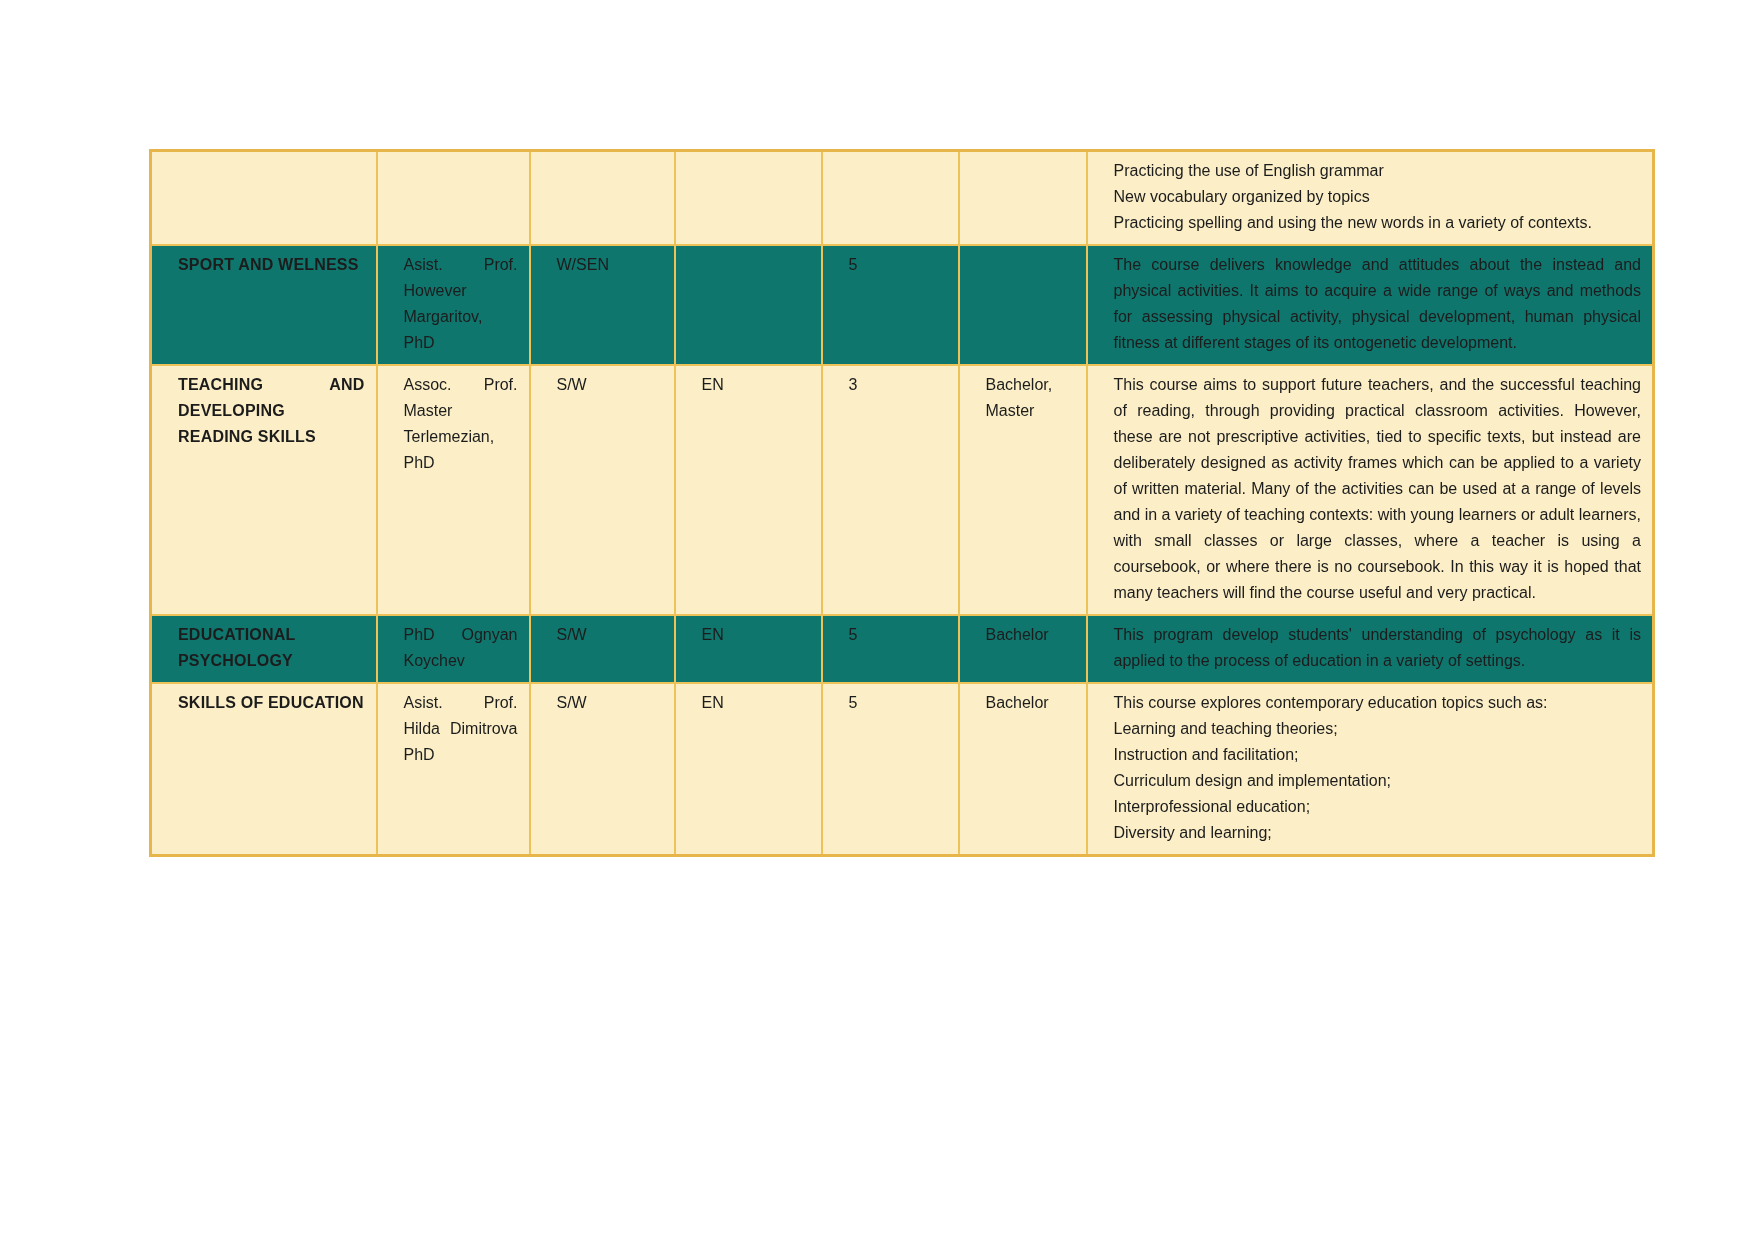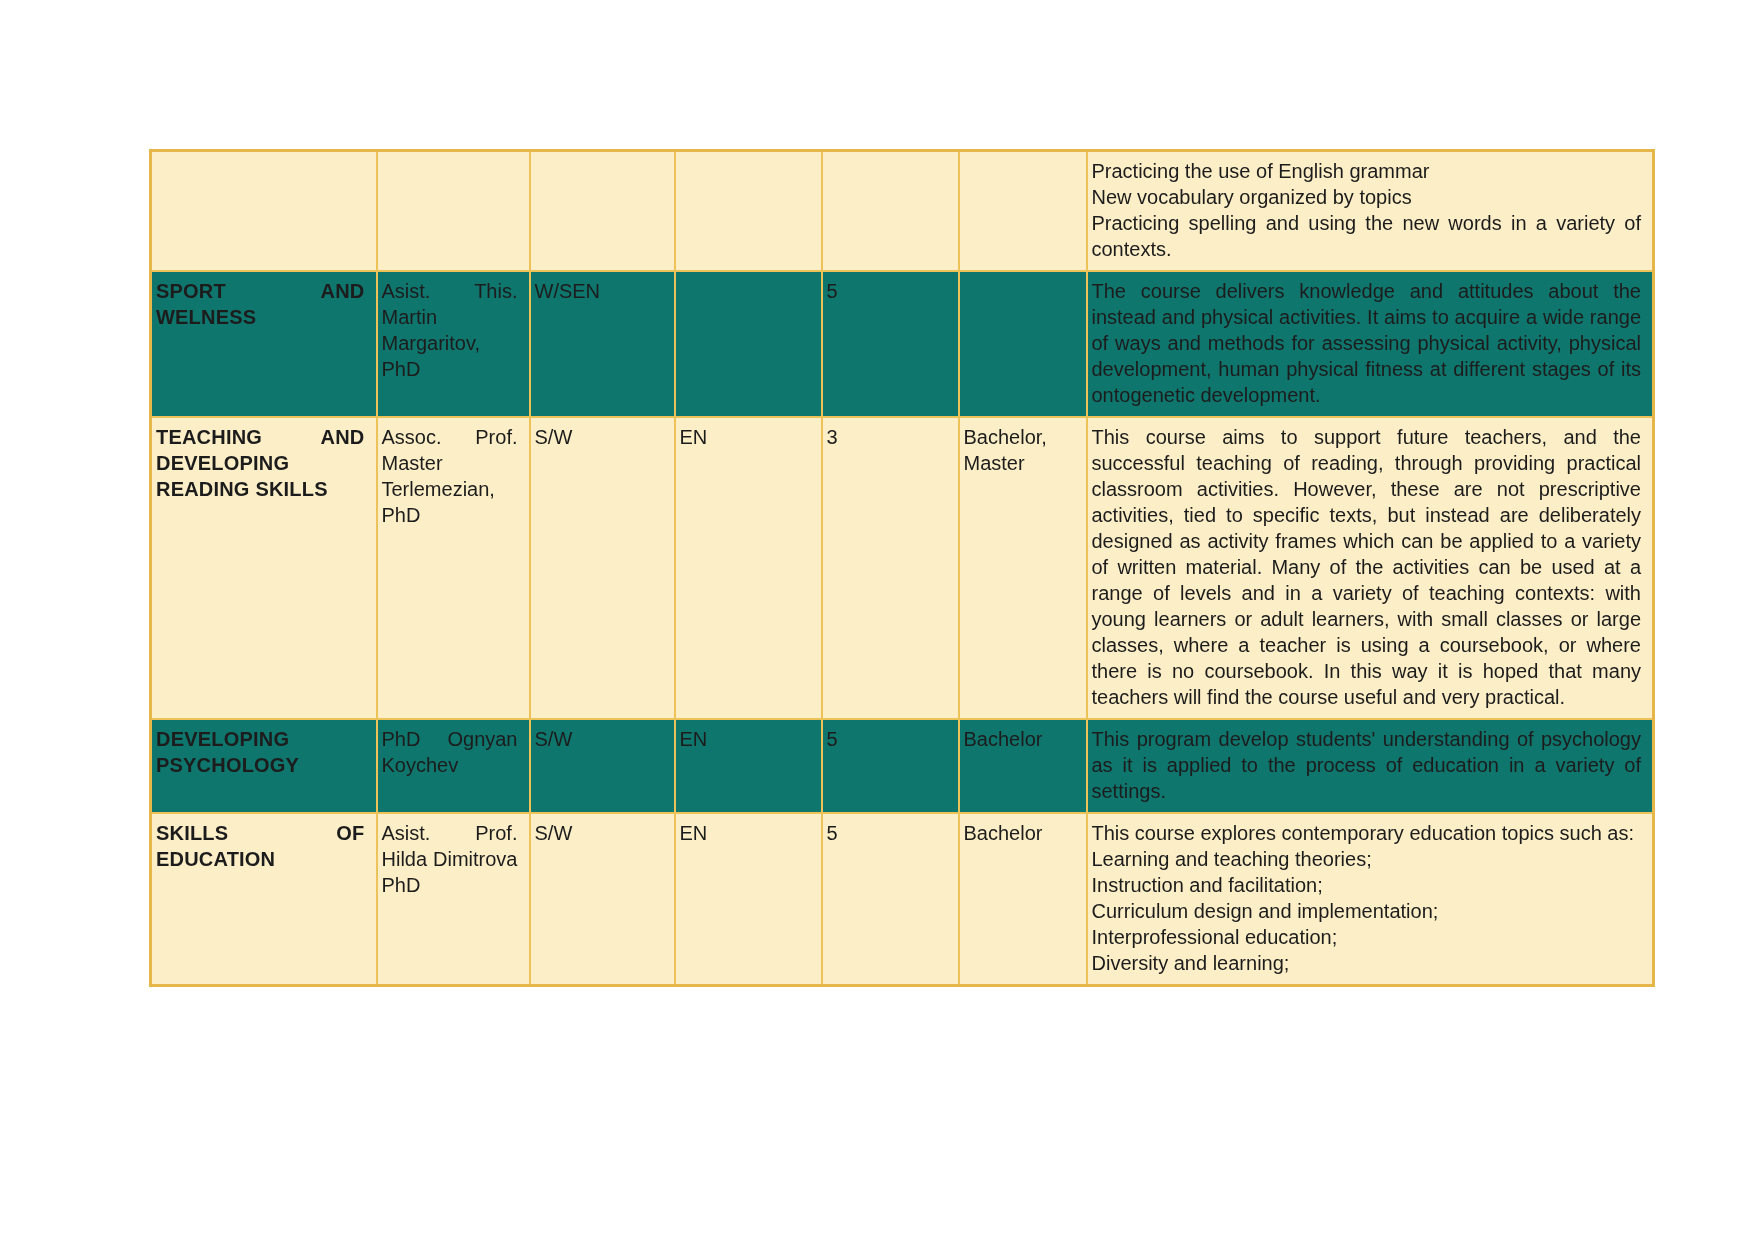--- a/index.html
+++ b/index.html
@@ -21,22 +21,22 @@
     left: 149px;
     top: 149px;
     width: 1503px;
     table-layout: fixed;
     border-collapse: collapse;
     border: 3px solid #e6b64a;
   }
   table.courses td {
     border: 2px solid #edc258;
     vertical-align: top;
-    padding: 6px 11px 8px 4px;
-    font-size: 20px;
+    padding: 6px 11px 8px 26px;
+    font-size: 16px;
     line-height: 26px;
     color: #1c1c1c;
     overflow: hidden;
   }
   tr.shaded td { background: #fcefc7; }
   tr.plain  td { background: #0f766e; }
   td.course {
     font-weight: bold;
     font-size: 19px;
     color: #000000;
@@ -73,40 +73,40 @@
       <td class="plainval"></td>
       <td class="plainval"></td>
       <td class="plainval"></td>
       <td class="descr">Practicing the use of English grammar
 New vocabulary organized by topics
 Practicing spelling and using the new words in a variety of contexts.</td>
     </tr>
 
     <tr class="plain">
       <td class="course">SPORT AND WELNESS</td>
-      <td class="lecturer">Asist. This. Martin Margaritov, PhD</td>
+      <td class="lecturer">Asist. Prof. However Margaritov, PhD</td>
       <td class="plainval">W/SEN</td>
       <td class="plainval"></td>
       <td class="plainval">5</td>
       <td class="plainval"></td>
       <td class="descr">The course delivers knowledge and attitudes about the instead and physical activities. It aims to acquire a wide range of ways and methods for assessing physical activity, physical development, human physical fitness at different stages of its ontogenetic development.</td>
     </tr>
 
     <tr class="shaded">
       <td class="course">TEACHING AND DEVELOPING READING SKILLS</td>
       <td class="lecturer">Assoc. Prof. Master Terlemezian, PhD</td>
       <td class="plainval">S/W</td>
       <td class="plainval">EN</td>
       <td class="plainval">3</td>
       <td class="plainval">Bachelor, Master</td>
       <td class="descr">This course aims to support future teachers, and the successful teaching of reading, through providing practical classroom activities. However, these are not prescriptive activities, tied to specific texts, but instead are deliberately designed as activity frames which can be applied to a variety of written material. Many of the activities can be used at a range of levels and in a variety of teaching contexts: with young learners or adult learners, with small classes or large classes, where a teacher is using a coursebook, or where there is no coursebook. In this way it is hoped that many teachers will find the course useful and very practical.</td>
     </tr>
 
     <tr class="plain">
-      <td class="course">DEVELOPING PSYCHOLOGY</td>
+      <td class="course">EDUCATIONAL PSYCHOLOGY</td>
       <td class="lecturer">PhD Ognyan Koychev</td>
       <td class="plainval">S/W</td>
       <td class="plainval">EN</td>
       <td class="plainval">5</td>
       <td class="plainval">Bachelor</td>
       <td class="descr">This program develop students' understanding of psychology as it is applied to the process of education in a variety of settings.</td>
     </tr>
 
     <tr class="shaded">
       <td class="course">SKILLS OF EDUCATION</td>

